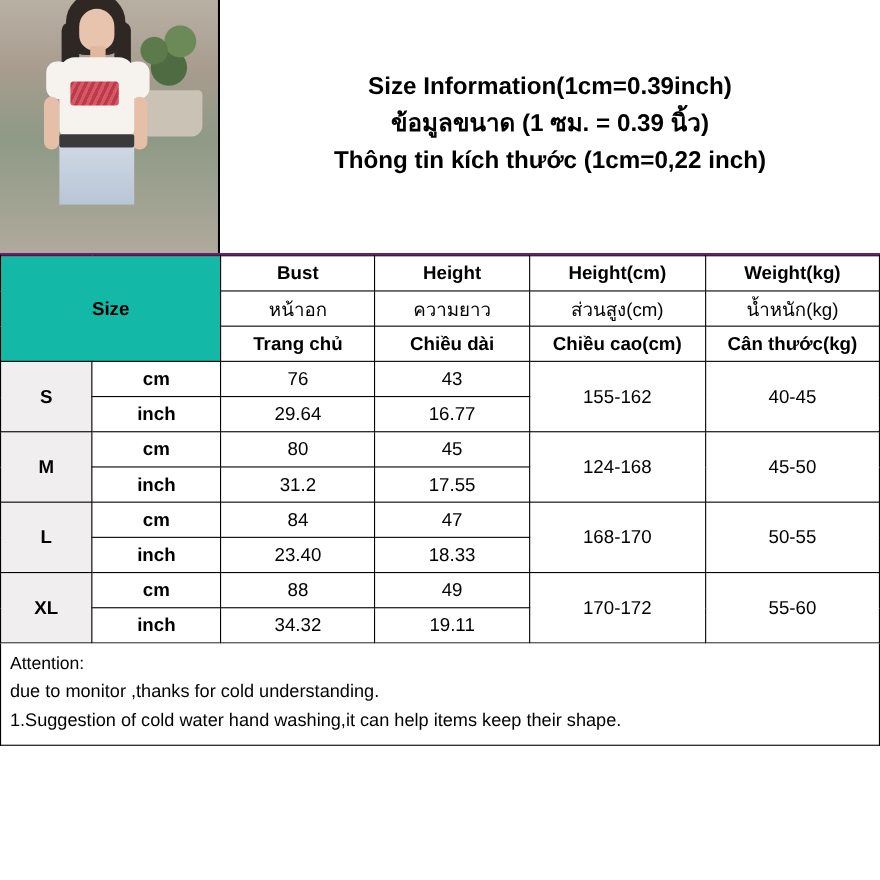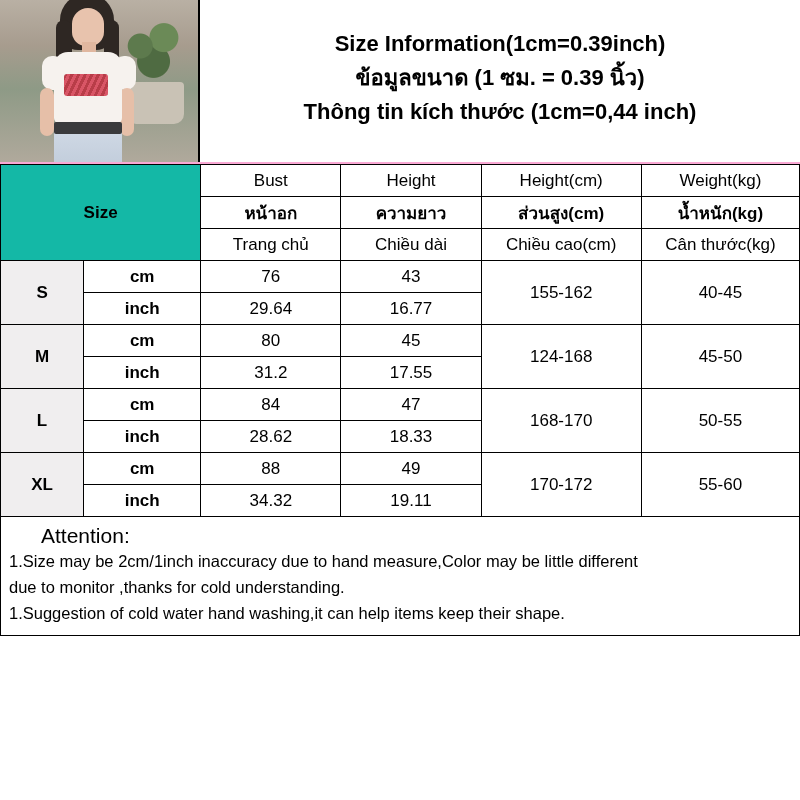--- a/index.html
+++ b/index.html
@@ -18,22 +18,22 @@
     width: 800px;
     height: 800px;
     box-sizing: border-box;
     position: relative;
     background: #ffffff;
   }
 
   
   .header-row {
     display: flex;
-    height: 164px;
-    border-bottom: 2px solid #f9a8d4;
+    height: 232px;
+    border-bottom: 2px solid #701a75;
     box-sizing: border-box;
   }
   .photo-cell {
     width: 200px;
     height: 100%;
     box-sizing: border-box;
     border-right: 2px solid #000;
     position: relative;
     overflow: hidden;
     background: #c8bfb6;
@@ -227,25 +227,25 @@
   .c-length { width: 140px; }
   .c-height { width: 160px; }
   .c-weight { width: 158px; }
 
   .hdr-size-cell {
     background: #14b8a6;
     font-size: 25px;
     font-weight: bold;
   }
   .hdr-text {
+    font-weight: bold;
+    font-size: 17px;
+  }
+  .hdr-text-th {
     font-weight: normal;
-    font-size: 17px;
-  }
-  .hdr-text-th {
-    font-weight: bold;
     font-size: 17px;
     margin-top: 28px;
   }
   .size-label {
     background: #f0eeef;
     font-weight: bold;
     font-size: 20px;
   }
   .unit-label {
     font-weight: bold;
@@ -263,22 +263,21 @@
     border-top: none;
     padding: 6px 8px 8px 8px;
     background: #ffffff;
   }
   .attention p {
     margin: 0 0 1px 0;
     font-size: 16.5px;
     line-height: 25px;
   }
   .attention .att-title {
-    font-size: 21px;
-    margin-left: 32px;
+    font-size: 16px;
   }
 </style>
 </head>
 <body>
 
 <div class="sheet">
 
   <div class="header-row">
     <div class="photo-cell">
       <div class="photo-bg"></div>
@@ -296,21 +295,21 @@
         <div class="p-arm-r"></div>
         <div class="p-top"></div>
         <div class="p-print"></div>
         <div class="p-jeans"></div>
         <div class="p-belt"></div>
       </div>
     </div>
     <div class="title-cell">
       <div class="title-line">Size Information(1cm=0.39inch)</div>
       <div class="title-line">ข้อมูลขนาด (1 ซม. = 0.39 นิ้ว)</div>
-      <div class="title-line">Thông tin kích thước (1cm=0,44 inch)</div>
+      <div class="title-line">Thông tin kích thước (1cm=0,22 inch)</div>
     </div>
   </div>
 
   <table class="size-table">
     <colgroup>
       <col class="c-size">
         <col class="c-unit">
         <col class="c-bust">
       <col class="c-length">
         <col class="c-height">
@@ -368,21 +367,21 @@
       <tr>
         <td class="size-label" rowspan="2">L</td>
         <td class="unit-label">cm</td>
         <td class="val">84</td>
         <td class="val">47</td>
         <td class="val" rowspan="2">168-170</td>
         <td class="val" rowspan="2">50-55</td>
       </tr>
       <tr>
         <td class="unit-label">inch</td>
-        <td class="val">28.62</td>
+        <td class="val">23.40</td>
         <td class="val">18.33</td>
       </tr>
 
       <tr>
         <td class="size-label" rowspan="2">XL</td>
         <td class="unit-label">cm</td>
         <td class="val">88</td>
         <td class="val">49</td>
         <td class="val" rowspan="2">170-172</td>
         <td class="val" rowspan="2">55-60</td>
@@ -390,18 +389,17 @@
       <tr>
         <td class="unit-label">inch</td>
         <td class="val">34.32</td>
         <td class="val">19.11</td>
       </tr>
     </tbody>
   </table>
 
   <div class="attention">
     <p class="att-title">Attention:</p>
-    <p>1.Size may be 2cm/1inch inaccuracy due to hand measure,Color may be little different</p>
     <p>due to monitor ,thanks for cold understanding.</p>
     <p>1.Suggestion of cold water hand washing,it can help items keep their shape.</p>
   </div>
 
 </div>
 
 </body></html>

